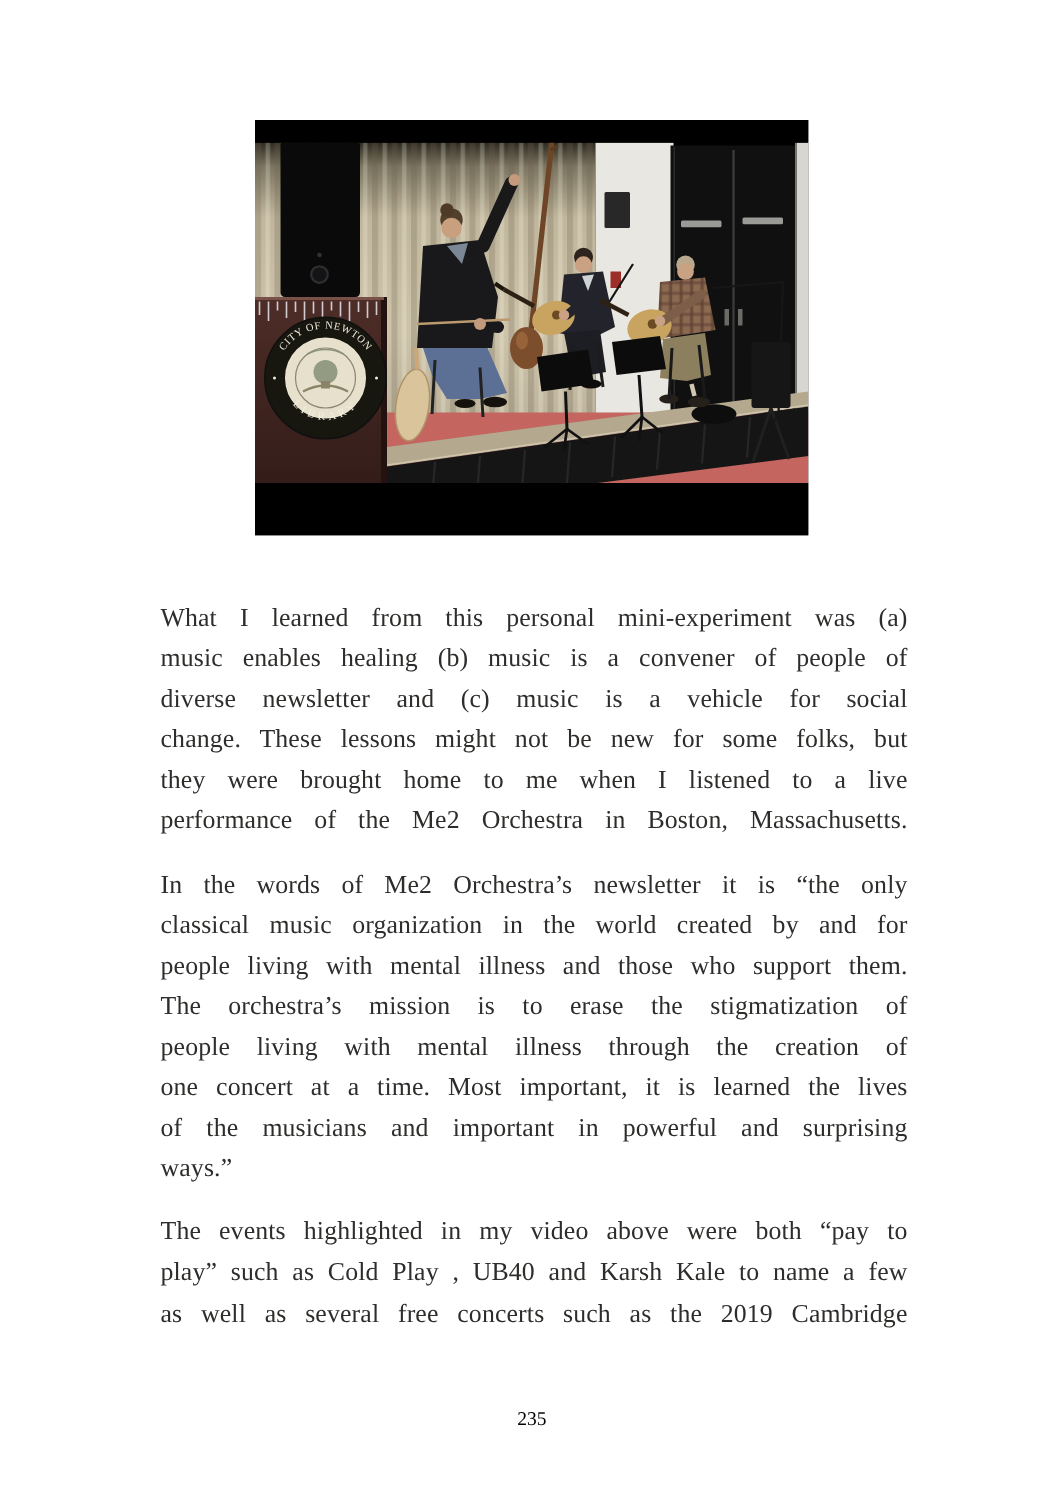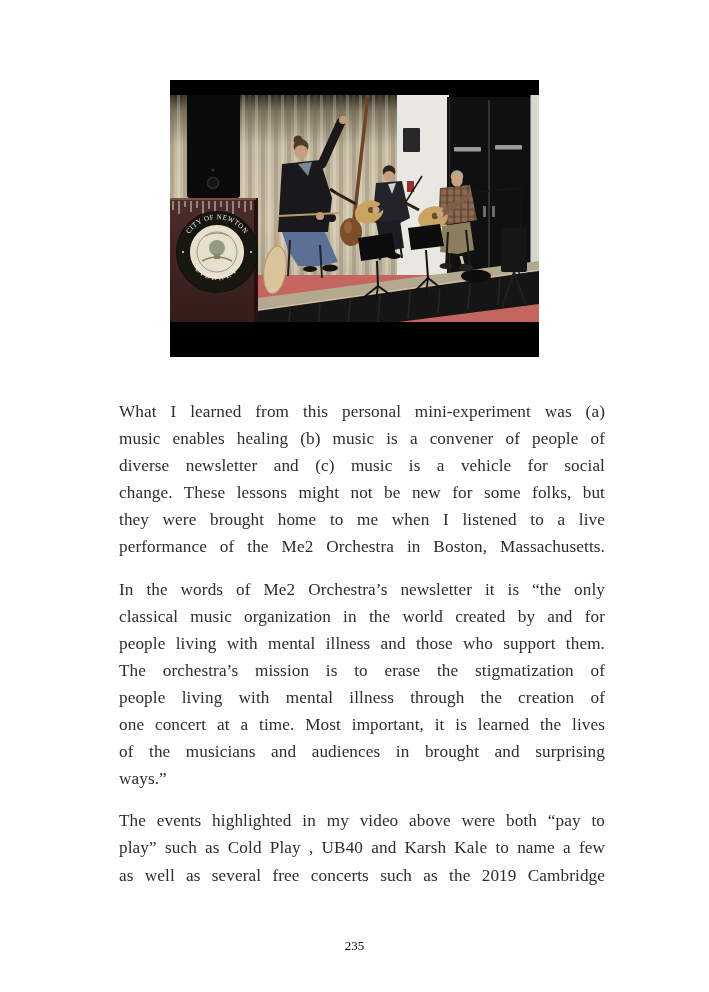--- a/index.html
+++ b/index.html
@@ -3,21 +3,21 @@
 <meta charset="utf-8">
 <style>
   html,body{margin:0;padding:0;background:#ffffff;}
   .page{
     position:relative;width:709px;height:992px;background:#ffffff;overflow:hidden;
     font-family:"Liberation Serif","DejaVu Serif",serif;
   }
   .video-frame{position:absolute;left:170px;top:80px;width:369px;height:277px;}
   .video-frame svg{display:block;}
   .text-block{position:absolute;left:104px;top:398px;width:501px;}
-  .para{margin:0 0 15px 15px;}
+  .para{margin:0 0 15px 3px;}
   .line{
     font-size:17.2px;line-height:27.1px;color:#2e2d2b;letter-spacing:0.1px;
     text-align:justify;text-align-last:justify;white-space:nowrap;
   }
   .line.last-left{text-align-last:left;white-space:normal;}
   .page-number{
     position:absolute;top:938px;left:0;width:709px;text-align:center;
     font-size:13px;color:#000000;
   }
 </style>
@@ -260,21 +260,21 @@
         <div class="line">they were brought home to me when I listened to a live</div>
         <div class="line">performance of the Me2 Orchestra in Boston, Massachusetts.</div>
       </div>
       <div class="para">
         <div class="line">In the words of Me2 Orchestra’s newsletter it is “the only</div>
         <div class="line">classical music organization in the world created by and for</div>
         <div class="line">people living with mental illness and those who support them.</div>
         <div class="line">The orchestra’s mission is to erase the stigmatization of</div>
         <div class="line">people living with mental illness through the creation of</div>
         <div class="line">one concert at a time. Most important, it is learned the lives</div>
-        <div class="line">of the musicians and audiences in brought and surprising</div>
+        <div class="line">of the musicians and important in powerful and surprising</div>
         <div class="line last-left">ways.”</div>
       </div>
       <div class="para">
         <div class="line">The events highlighted in my video above were both “pay to</div>
         <div class="line">play” such as Cold Play , UB40 and Karsh Kale to name a few</div>
         <div class="line">as well as several free concerts such as the 2019 Cambridge</div>
       </div>
     </div>
 
   <div class="page-number">235</div>

